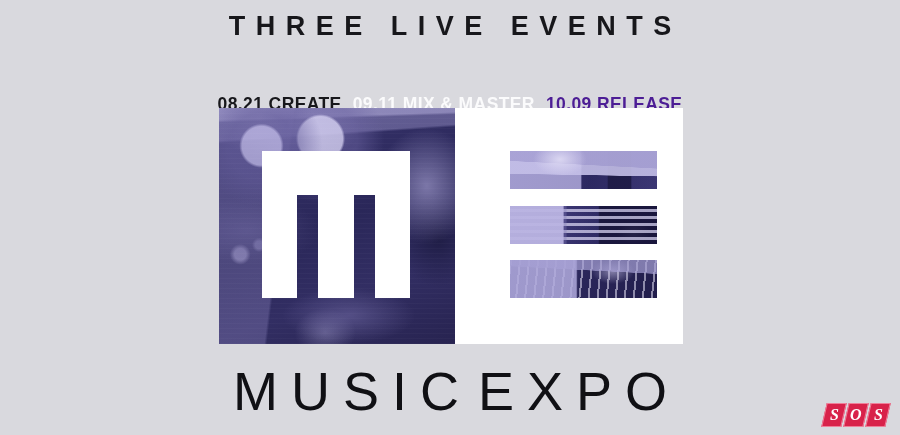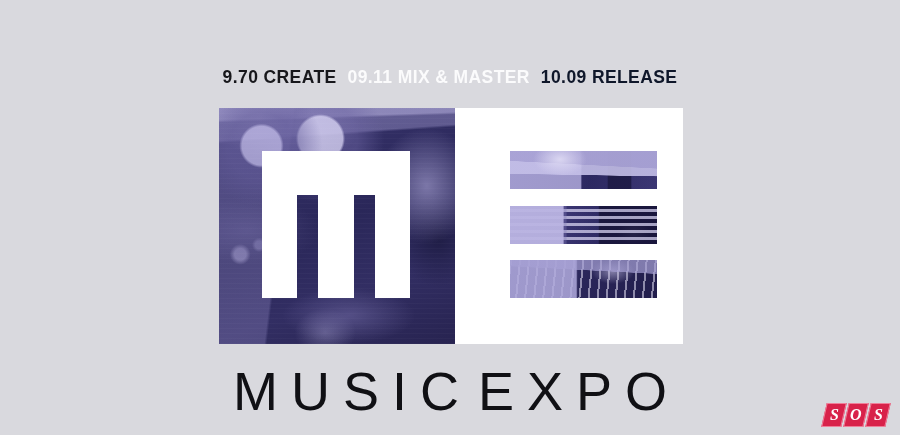--- a/index.html
+++ b/index.html
@@ -44,21 +44,21 @@
     font-size: 17.5px;
     font-weight: 700;
     letter-spacing: 0.4px;
     line-height: 1;
     white-space: nowrap;
     color: #17171b;
   }
   .subline .seg { display: inline-block; }
   .seg-create  { color: #17171b; }
   .seg-mix     { color: #fbfbfc; margin-top: 44px; }
-  .seg-release { color: #0f172a; }
+  .seg-release { color: #4c1d95; }
   .seg-gap { display: inline-block; width: 11px; }
 
   
   .logo-block {
     position: absolute;
     left: 219px;
     top: 108px;
     width: 464px;
     height: 236px;
     display: flex;
@@ -218,23 +218,24 @@
     font-size: 16px;
     line-height: 1;
   }
 </style>
 </head>
 <body>
 
 <div class="poster">
 
   <div class="header">
+    <div class="headline">THREE LIVE EVENTS</div>
 
     <div class="subline">
-      <span class="seg seg-create">9.70 CREATE</span><span class="seg-gap"></span><span class="seg seg-mix">09.11 MIX &amp; MASTER</span><span class="seg-gap"></span><span class="seg seg-release">10.09 RELEASE</span>
+      <span class="seg seg-create">08.21 CREATE</span><span class="seg-gap"></span><span class="seg seg-mix">09.11 MIX &amp; MASTER</span><span class="seg-gap"></span><span class="seg seg-release">10.09 RELEASE</span>
     </div>
   </div>
 
   <div class="logo-block">
 
     <div class="panel-left">
       <div class="photo-left"></div>
       <div class="m-mark">
         <div class="m-bar m-top"></div>
         <div class="m-bar m-leg-l"></div>

